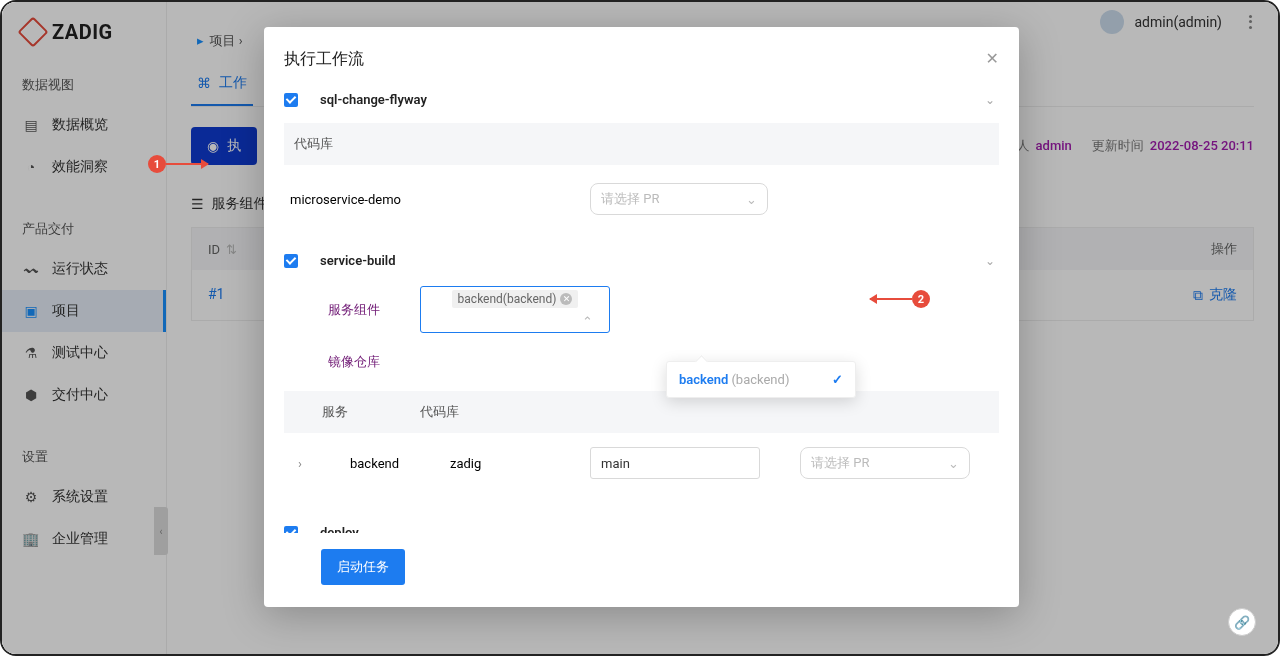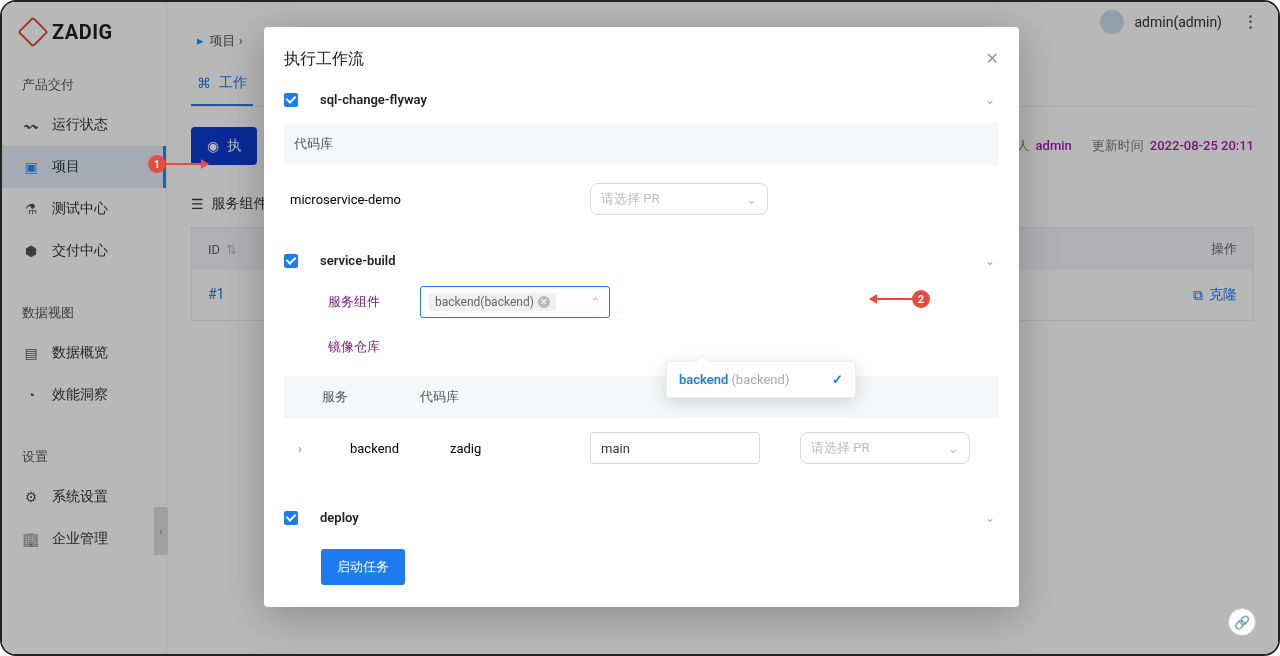--- a/index.html
+++ b/index.html
@@ -44,21 +44,21 @@
 .chkline{display:flex;align-items:center;gap:22px;padding:8px 0;position:relative;}
 .chkbox{width:14px;height:14px;border:none;background:#1d7cf0;border-radius:2px;position:relative;display:inline-block;}
 .chkbox::after{content:"";position:absolute;left:4px;top:1px;width:4px;height:7px;border:solid #fff;border-width:0 2px 2px 0;transform:rotate(45deg);}
 .chklabel{font-size:13px;font-weight:600;color:#222;}
 .chev{position:absolute;right:4px;color:#aaa;font-size:12px;}
 .subhdr{background:#f5f6f8;padding:12px 10px;font-size:13px;color:#555;margin:8px 0;}
 .frow{display:flex;align-items:center;gap:40px;padding:10px 6px;font-size:13px;}
 .frow label{width:90px;color:#701a75;text-align:right;}
 .inp{height:32px;border:1px solid #d9d9d9;border-radius:3px;padding:0 10px;font-size:13px;width:178px;background:#fff;color:#333;}
 .sel{height:32px;border:1px solid #d9d9d9;border-radius:8px;padding:0 10px;font-size:13px;width:178px;background:#fff;color:#bbb;display:flex;align-items:center;justify-content:space-between;}
-.tag-sel{min-height:32px;border:1px solid #1d7cf0;border-radius:3px;padding:3px 8px;width:190px;display:flex;align-items:center;gap:6px;position:relative;}
+.tag-sel{min-height:32px;border:1px solid #1d7cf0;border-radius:3px;padding:3px 16px;width:190px;display:flex;align-items:center;gap:6px;position:relative;flex-direction:column;}
 .tag{background:#f0f0f0;color:#666;font-size:12px;padding:2px 6px;border-radius:2px;display:flex;align-items:center;gap:4px;}
 .tag-x{width:12px;height:12px;border-radius:50%;background:#bbb;color:#fff;font-size:9px;display:flex;align-items:center;justify-content:center;}
 .dropdown{position:absolute;left:402px;top:334px;width:190px;background:#fff;border:1px solid #eee;border-radius:3px;box-shadow:0 4px 16px rgba(0,0,0,0.15);z-index:10;}
 .dropdown::before{content:"";position:absolute;top:-5px;left:30px;width:8px;height:8px;background:#fff;border-left:1px solid #eee;border-top:1px solid #eee;transform:rotate(45deg);}
 .dopt{padding:10px 12px;font-size:13px;display:flex;align-items:center;justify-content:space-between;color:#1d7cf0;font-weight:600;cursor:pointer;}
 .dopt .sub{color:#aaa;font-weight:400;margin-left:3px;}
 .dopt .chk{color:#1d7cf0;}
 .svc-hdr{background:#f5f6f8;display:flex;padding:12px 6px;gap:40px;font-size:13px;color:#555;margin-top:10px;}
 .svc-hdr span:first-child{width:90px;text-align:center;}
 .svc-row{display:flex;align-items:center;gap:40px;padding:14px 6px;font-size:13px;}
@@ -81,47 +81,47 @@
 
 <div class="frame">
     <div class="app">
 
 <div class="sidebar">
   <div class="logo">
     <span class="logo-icon"></span>
     <span>ZADIG</span>
   </div>
   <div class="sgroup">
+    <div class="sgroup-title">数据视图</div>
+    <div class="sitem">
+            <span class="sitem-icon">▤</span>
+            <span>数据概览</span>
+          </div>
+    <div class="sitem">
+            <span class="sitem-icon">◔</span>
+            <span>效能洞察</span>
+          </div>
+  </div>
+  <div class="sgroup">
     <div class="sgroup-title">产品交付</div>
     <div class="sitem">
             <span class="sitem-icon">〰</span>
             <span>运行状态</span>
           </div>
     <div class="sitem active">
             <span class="sitem-icon">▣</span>
             <span>项目</span>
           </div>
     <div class="sitem">
             <span class="sitem-icon">⚗</span>
             <span>测试中心</span>
           </div>
     <div class="sitem">
             <span class="sitem-icon">⬢</span>
             <span>交付中心</span>
-          </div>
-  </div>
-  <div class="sgroup">
-    <div class="sgroup-title">数据视图</div>
-    <div class="sitem">
-            <span class="sitem-icon">▤</span>
-            <span>数据概览</span>
-          </div>
-    <div class="sitem">
-            <span class="sitem-icon">◔</span>
-            <span>效能洞察</span>
           </div>
   </div>
   <div class="sgroup">
     <div class="sgroup-title">设置</div>
     <div class="sitem">
             <span class="sitem-icon">⚙</span>
             <span>系统设置</span>
           </div>
     <div class="sitem">
             <span class="sitem-icon">🏢</span>

